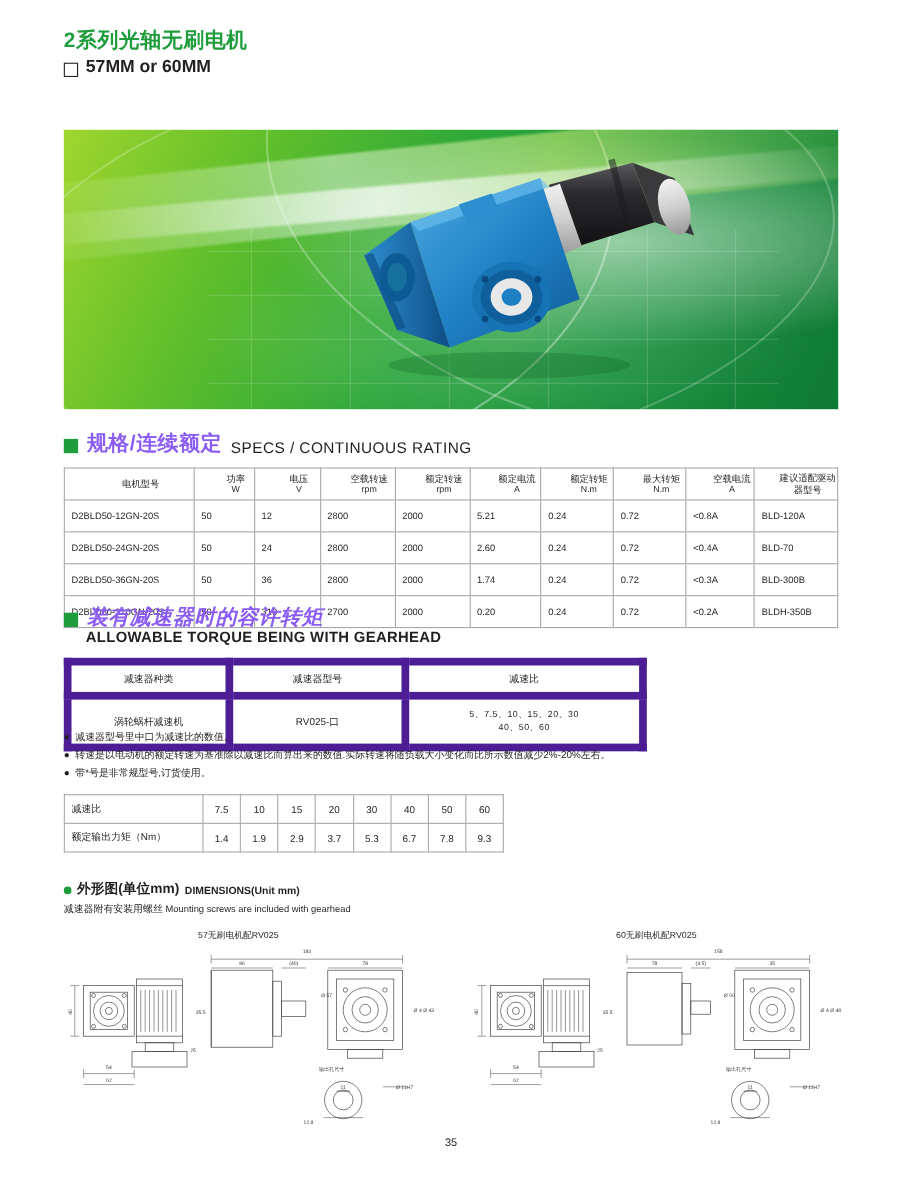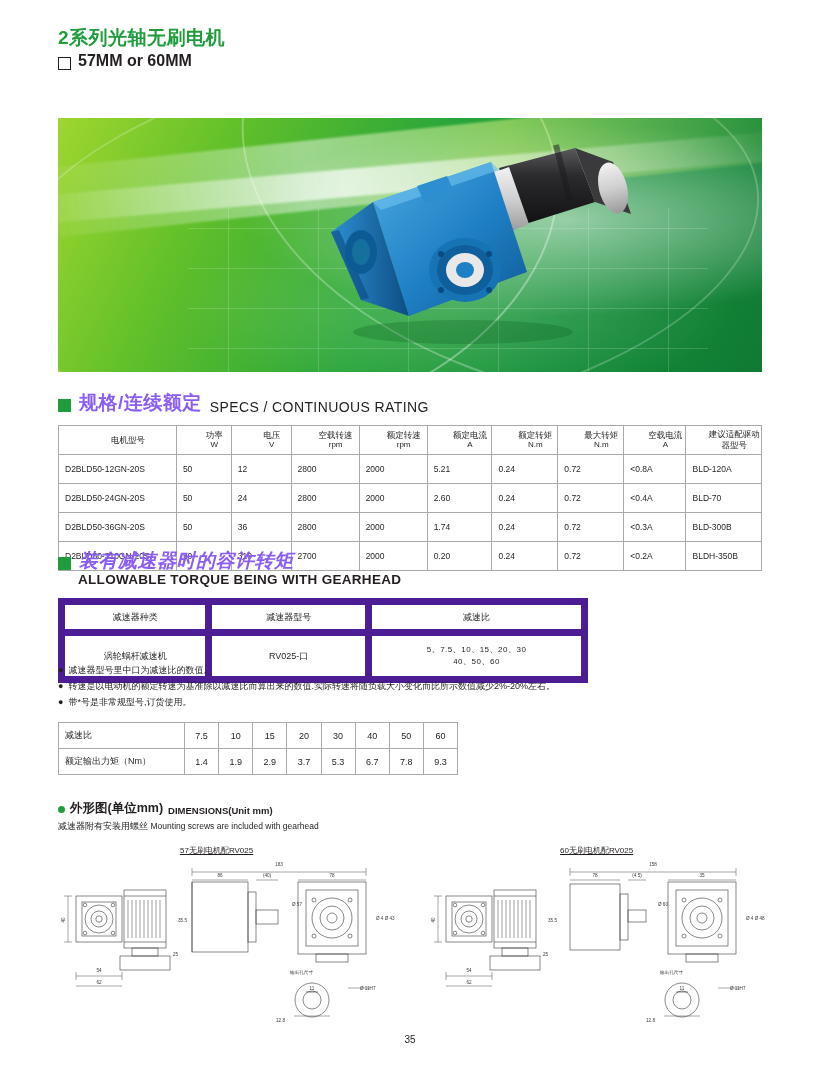--- a/index.html
+++ b/index.html
@@ -88,21 +88,21 @@
   .ratio-tbl th.lbl,.ratio-tbl td.lbl{text-align:left;padding-left:6px;width:118px;}
 
   
   .dim-head{position:absolute;left:58px;top:800px;display:flex;align-items:flex-end;gap:5px;}
   .dim-head .bullet{width:7px;height:7px;border-radius:50%;background:#1f9d3c;margin-bottom:4px;}
   .dim-head .cn{font-size:12.5px;font-weight:bold;color:#231f20;}
   .dim-head .en{font-size:9.5px;font-weight:bold;color:#231f20;margin-bottom:1px;}
   .dim-sub{position:absolute;left:58px;top:820px;font-size:9px;}
   .dim-sub .en{font-size:8.5px;}
 
-  .draw-title{position:absolute;font-size:8px;color:#231f20;text-decoration:underline;}
+  .draw-title{position:absolute;font-size:8px;color:#231f20;}
   .draw{position:absolute;}
   .draw svg{display:block;}
 
   .pageno{position:absolute;left:0;top:1034px;width:820px;text-align:center;font-size:10px;color:#231f20;}
 </style>
 </head>
 <body>
 
 <div class="page">
 

